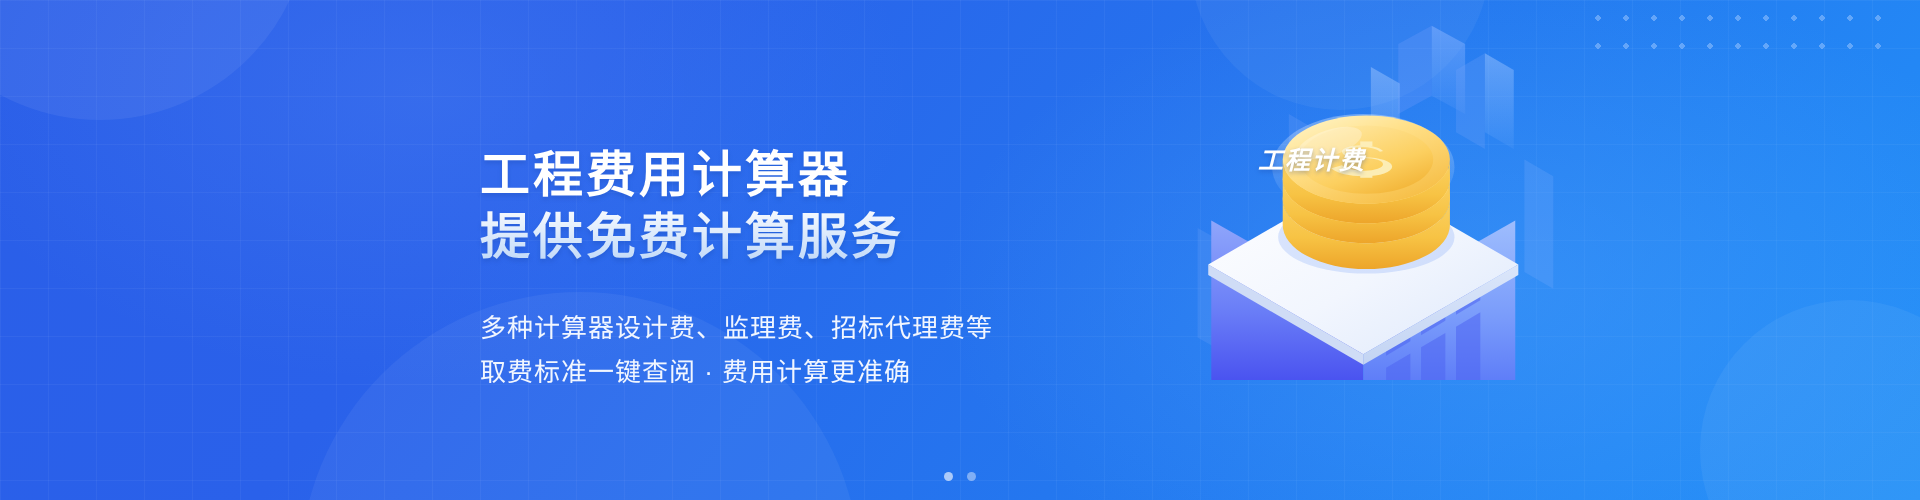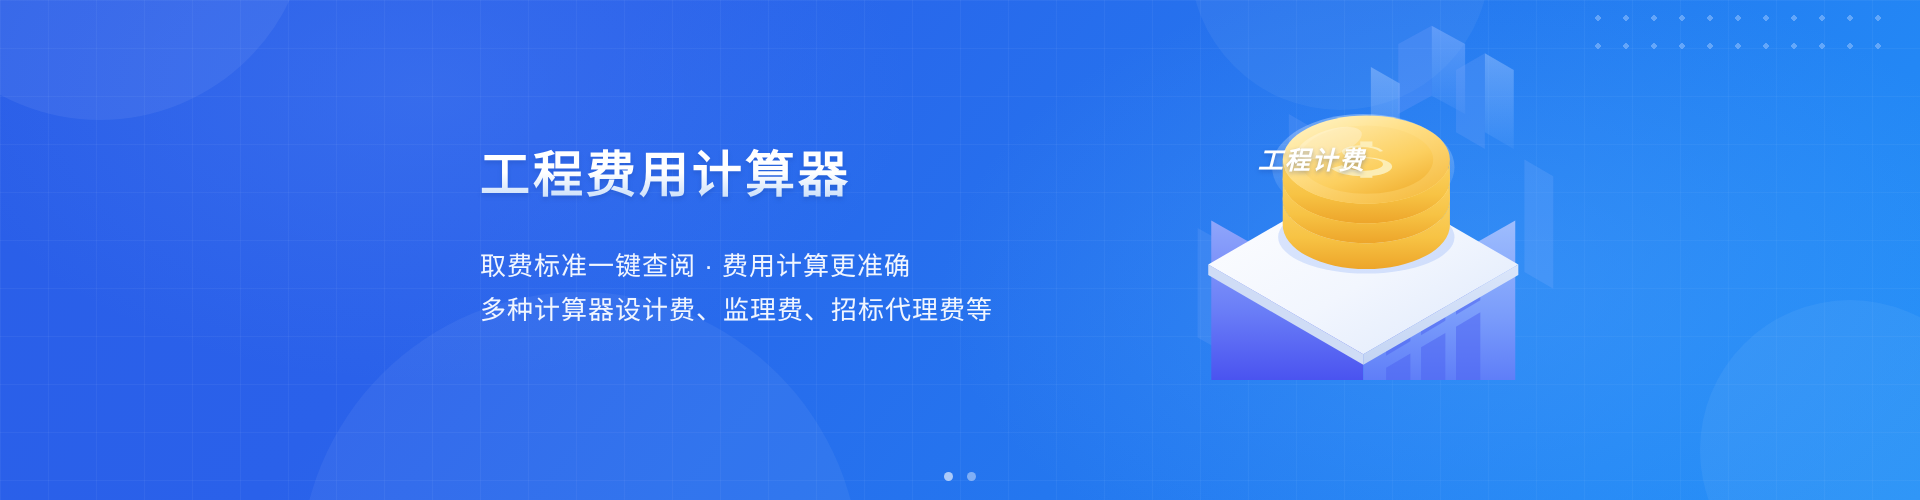--- a/index.html
+++ b/index.html
@@ -156,24 +156,25 @@
   <div class="circle circle-tl"></div>
   <div class="circle circle-tr"></div>
   <div class="circle circle-bl"></div>
   <div class="circle circle-br"></div>
 
   <div class="dot-grid"></div>
 
   <div class="copy">
     <h1 class="headline">
       <span class="line">工程费用计算器</span>
+      <span class="line">提供免费计算服务</span>
     </h1>
     <p class="subcopy">
+      <span class="line">多种计算器设计费、监理费、招标代理费等</span>
       <span class="line">取费标准一键查阅 · 费用计算更准确</span>
-      <span class="line">多种计算器设计费、监理费、招标代理费等</span>
     </p>
   </div>
 
   <div class="art">
     <svg viewBox="0 0 560 500" xmlns="http://www.w3.org/2000/svg" aria-hidden="true">
       <defs>
         <linearGradient id="gBarA" x1="0" y1="0" x2="0" y2="1">
           <stop offset="0%" stop-color="#86b2ff" stop-opacity="0.55"></stop>
           <stop offset="100%" stop-color="#86b2ff" stop-opacity="0.10"></stop>
         </linearGradient>

